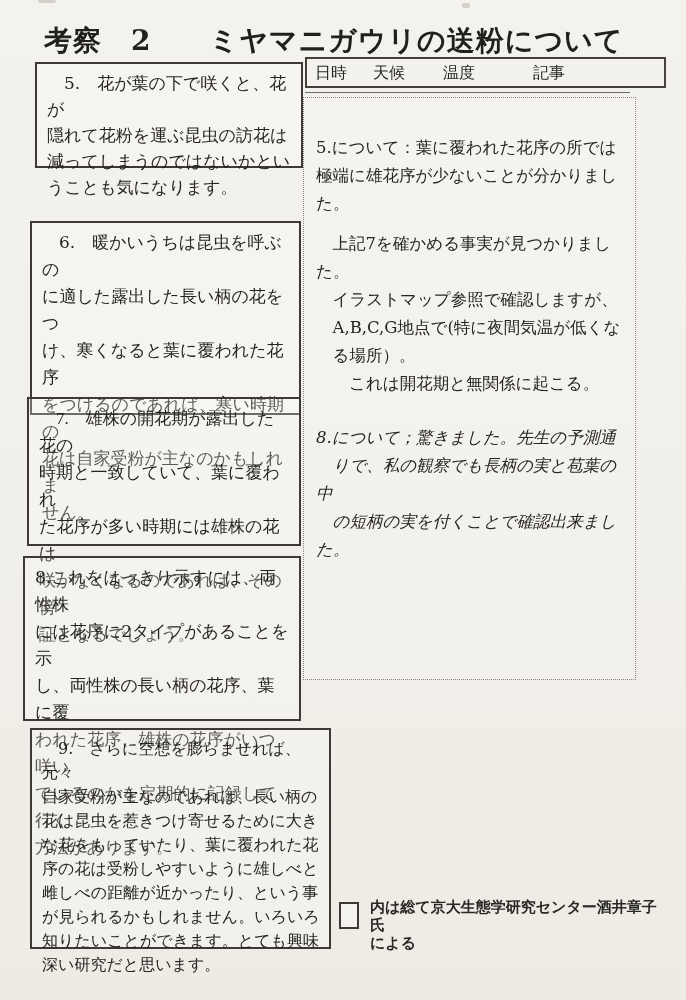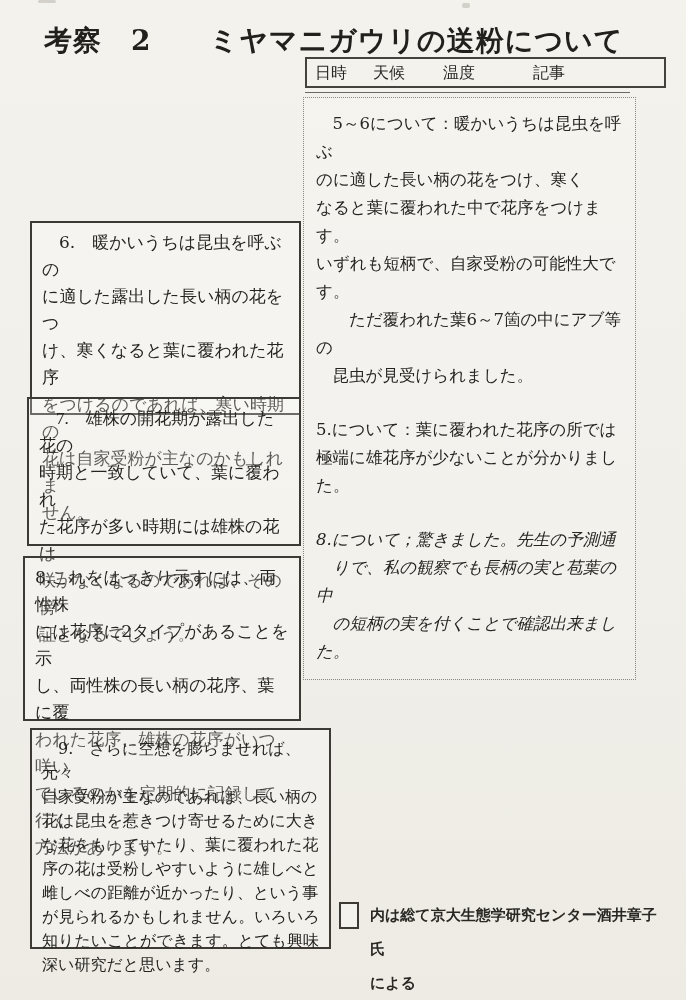--- a/index.html
+++ b/index.html
@@ -63,21 +63,21 @@
   #thanksbox{left:351px;top:700px;width:308px;height:184px;padding:8px 8px 4px 12px;
     font-size:16px;line-height:26px;white-space:pre-line;}
   .legend{position:absolute;left:339px;top:898px;width:330px;}
   .legend-square{
     position:absolute;left:0;top:4px;width:20px;height:27px;
     border:2px solid #3d3a35;box-sizing:border-box;
     background:rgba(255,255,255,0.3);
   }
   .legend-text{
     position:absolute;left:31px;top:0;width:300px;
-    font-size:15px;line-height:34px;font-weight:bold;
+    font-size:15px;line-height:18px;font-weight:bold;
     color:#2a2824;white-space:pre-line;
   }
 </style>
 </head>
 <body>
 
 <div class="paper">
 
   <div class="scan-mark" style="left:38px;top:0;width:18px;height:3px;"></div>
   <div class="scan-mark" style="left:462px;top:3px;width:8px;height:5px;"></div>
@@ -85,20 +85,24 @@
   <div class="page-title">考察　2　　ミヤマニガウリの送粉について</div>
 
   <div class="log-header">
     <span class="col c0">日時</span>
     <span class="col c1">天候</span>
     <span class="col c2">温度</span>
     <span class="col c3">記事</span>
   </div>
   <div class="log-underline"></div>
 
+  <div class="qbox" id="box5">　5.　花が葉の下で咲くと、花が
+隠れて花粉を運ぶ昆虫の訪花は
+減ってしまうのではないかとい
+うことも気になります。</div>
   <div class="qbox" id="box6">　6.　暖かいうちは昆虫を呼ぶの
 に適した露出した長い柄の花をつ
 け、寒くなると葉に覆われた花序
 をつけるのであれば、寒い時期の
 花は自家受粉が主なのかもしれま
 せん。</div>
   <div class="qbox" id="box7">　7.　雄株の開花期が露出した花の
 時期と一致していて、葉に覆われ
 た花序が多い時期には雄株の花は
 咲かなくなるのであれば、その傍
@@ -113,28 +117,27 @@
 自家受粉が主なのであれば、長い柄の
 花は昆虫を惹きつけ寄せるために大き
 な花をもっていたり、葉に覆われた花
 序の花は受粉しやすいように雄しべと
 雌しべの距離が近かったり、という事
 が見られるかもしれません。いろいろ
 知りたいことができます。とても興味
 深い研究だと思います。</div>
 
   <div class="dottedbox" id="replybox">
-    <div class="para p1">　5～6について：暖かいうちは昆虫を呼ぶ
-のに適した長い柄の花をつけ、寒く
-なると葉に覆われた中で花序をつけます。
-いずれも短柄で、自家受粉の可能性大です。
-　　ただ覆われた葉6～7箇の中にアブ等の
-　昆虫が見受けられました。</div>
     <div class="para p2">5.について：葉に覆われた花序の所では
 極端に雄花序が少ないことが分かりました。</div>
+    <div class="para p3">　上記7を確かめる事実が見つかりました。
+　イラストマップ参照で確認しますが、
+　A,B,C,G地点で(特に夜間気温が低くな
+　る場所）。
+　　これは開花期と無関係に起こる。</div>
     <div class="para p5">8.について；驚きました。先生の予測通
 　りで、私の観察でも長柄の実と苞葉の中
 　の短柄の実を付くことで確認出来ました。</div>
   </div>
 
 
   <div class="legend">
     <div class="legend-square"></div>
     <div class="legend-text">内は総て京大生態学研究センター酒井章子氏
 による</div>

